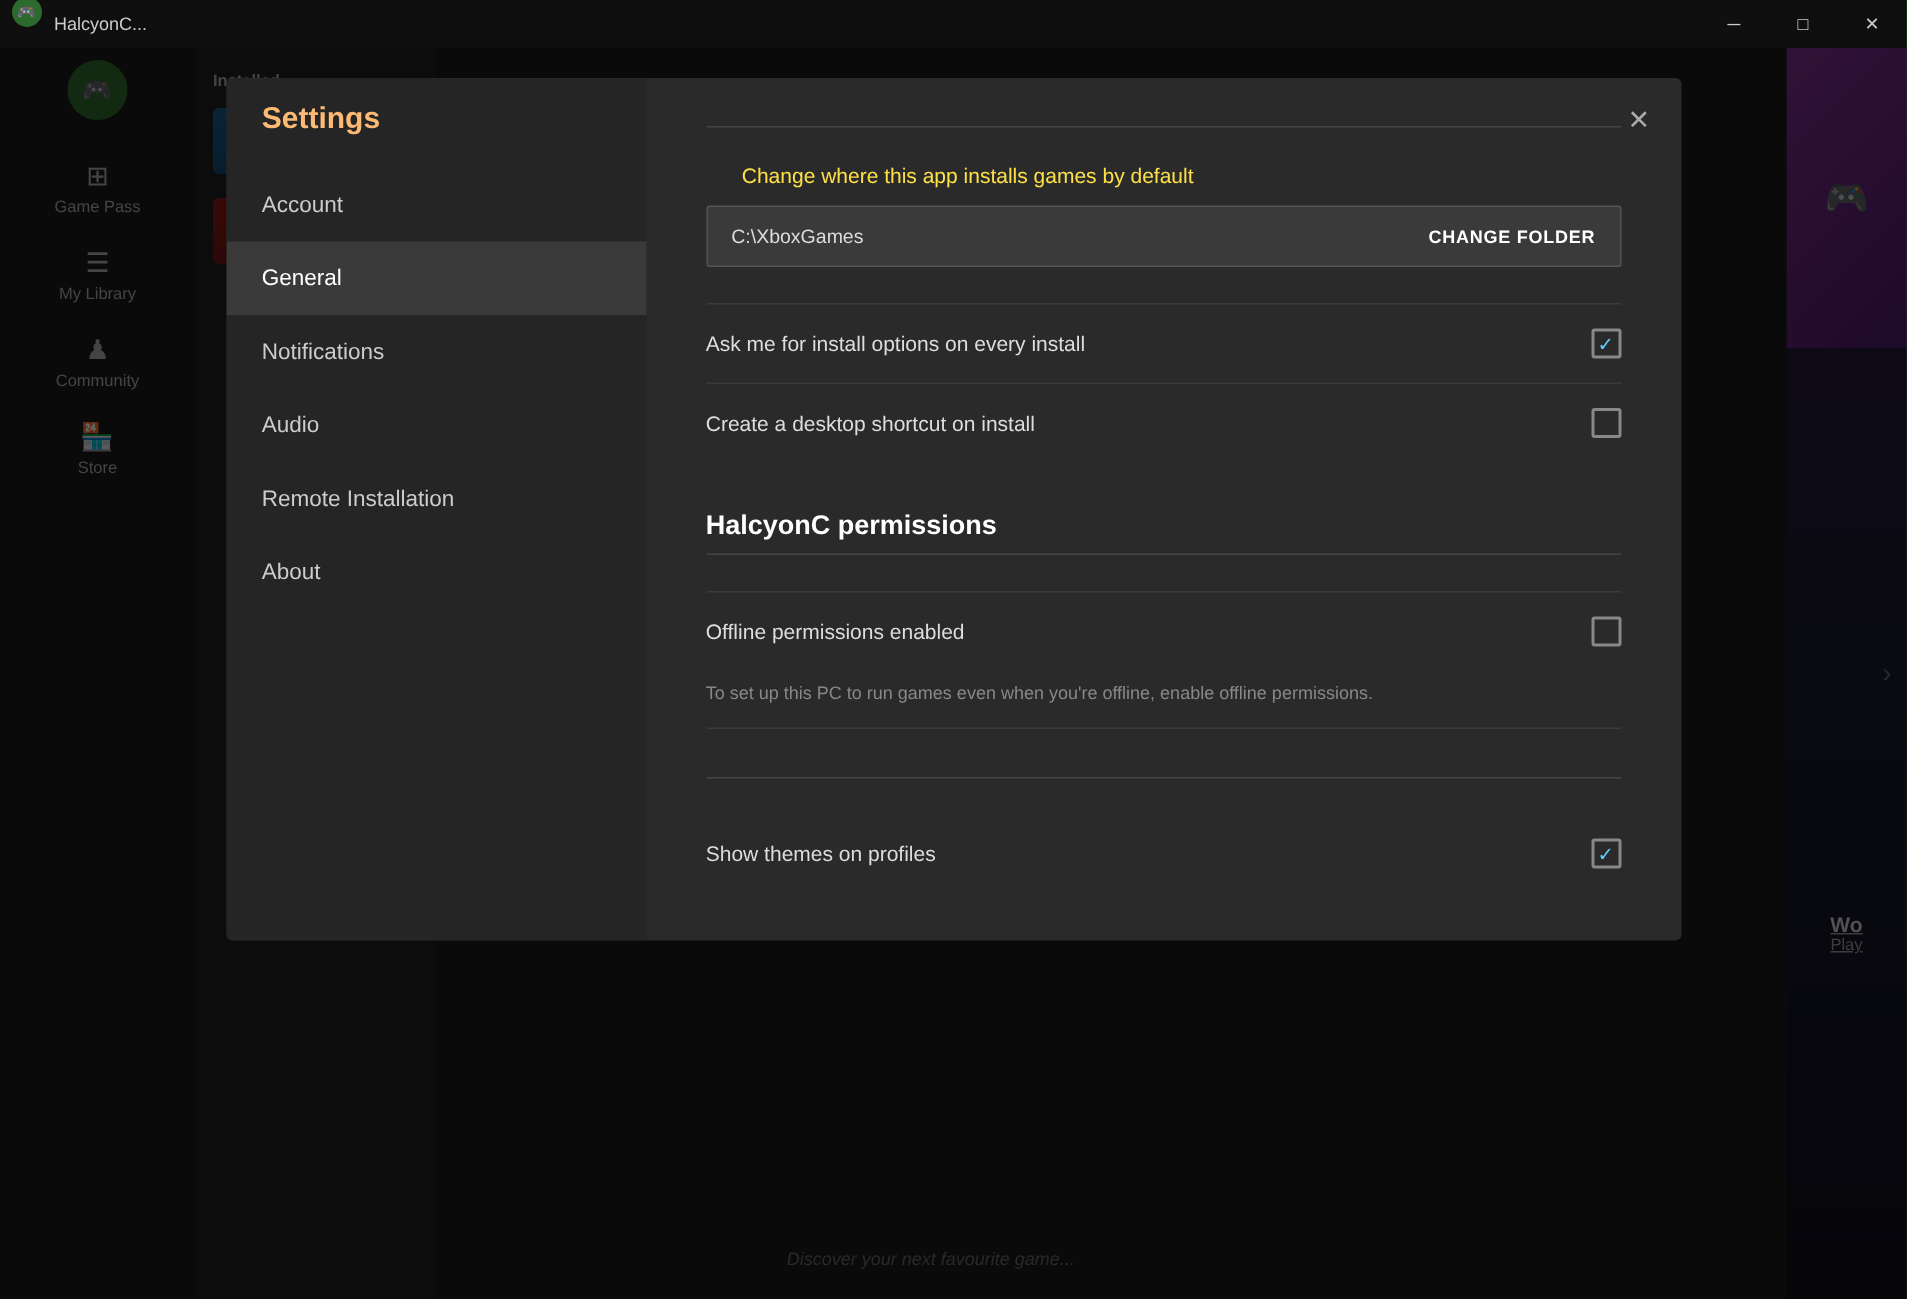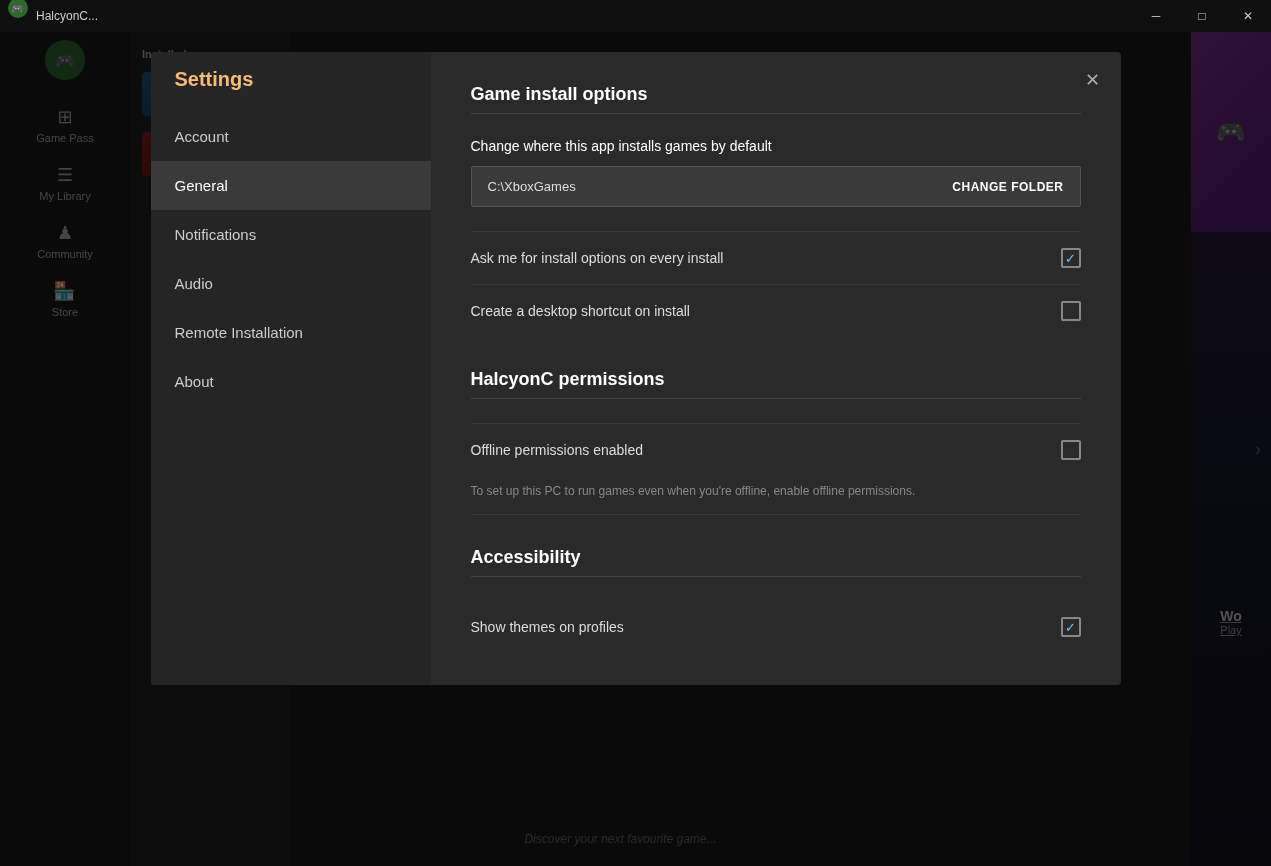--- a/index.html
+++ b/index.html
@@ -282,22 +282,23 @@
       margin-bottom: 8px;
     }
     .section-divider {
       border: none;
       border-top: 1px solid #444;
       margin-bottom: 24px;
     }
 
     .setting-label {
       font-size: 14px;
-      color: #ffffff;
+      color: #fde047;
       margin-bottom: 12px;
+      margin-left: 24px;
     }
 
     
     .dropdown-select {
       width: 100%;
       background: #3a3a3a;
       border: 1px solid #555;
       border-radius: 2px;
       padding: 12px 16px;
       color: #fff;
@@ -486,21 +487,20 @@
       <div class="settings-nav-item">Account</div>
       <div class="settings-nav-item active">General</div>
       <div class="settings-nav-item">Notifications</div>
       <div class="settings-nav-item">Audio</div>
       <div class="settings-nav-item">Remote Installation</div>
       <div class="settings-nav-item">About</div>
     </div>
 
     <div class="settings-content">
 
-      <div class="section-title">Game install options</div>
       <hr class="section-divider">
 
       <div class="setting-label">Change where this app installs games by default</div>
 
 
       <div class="folder-row">
         <span class="folder-path">C:\XboxGames</span>
         <button class="change-folder-btn">CHANGE FOLDER</button>
       </div>
 
@@ -519,21 +519,20 @@
         <hr class="section-divider">
 
         <div class="checkbox-row">
           <span class="checkbox-text">Offline permissions enabled</span>
           <div class="checkbox-box"></div>
         </div>
         <div class="offline-desc">To set up this PC to run games even when you're offline, enable offline permissions.</div>
       </div>
 
       <div style="margin-top: 32px;">
-        <div class="section-title">Accessibility</div>
         <hr class="section-divider">
 
         <div class="show-themes-row">
           <span class="checkbox-text">Show themes on profiles</span>
           <div class="checkbox-box checked"></div>
         </div>
       </div>
 
     </div>
   </div>

